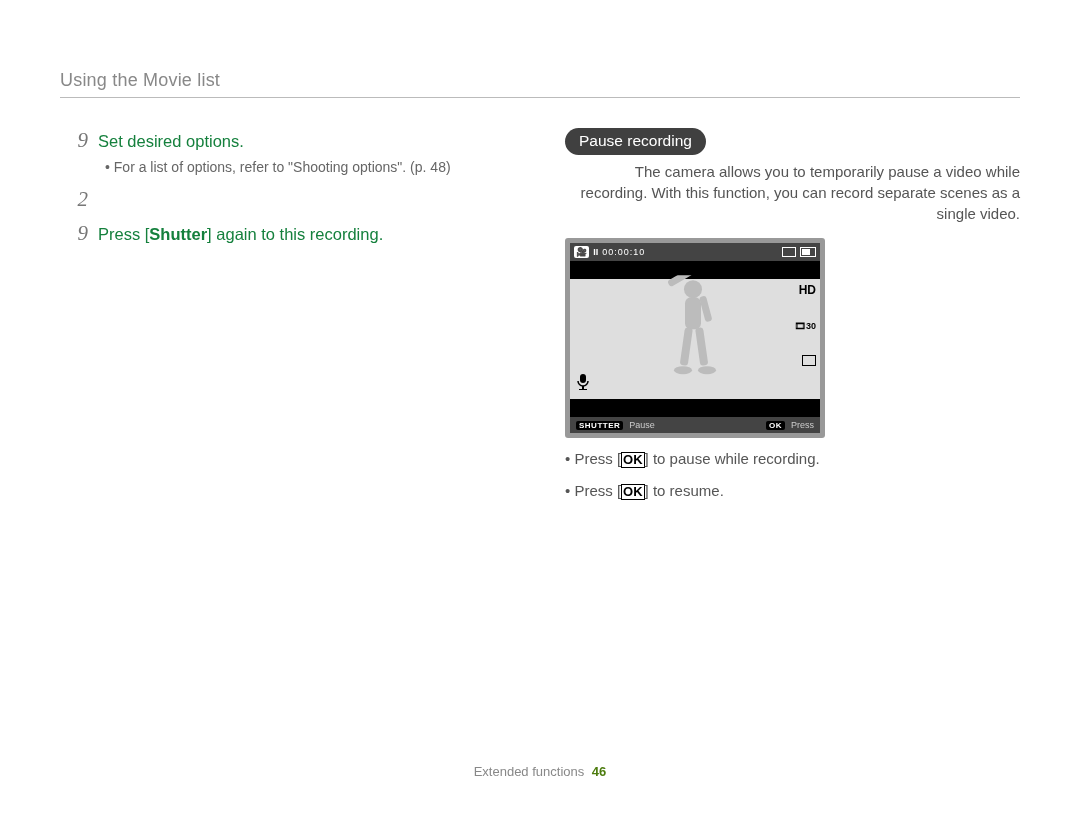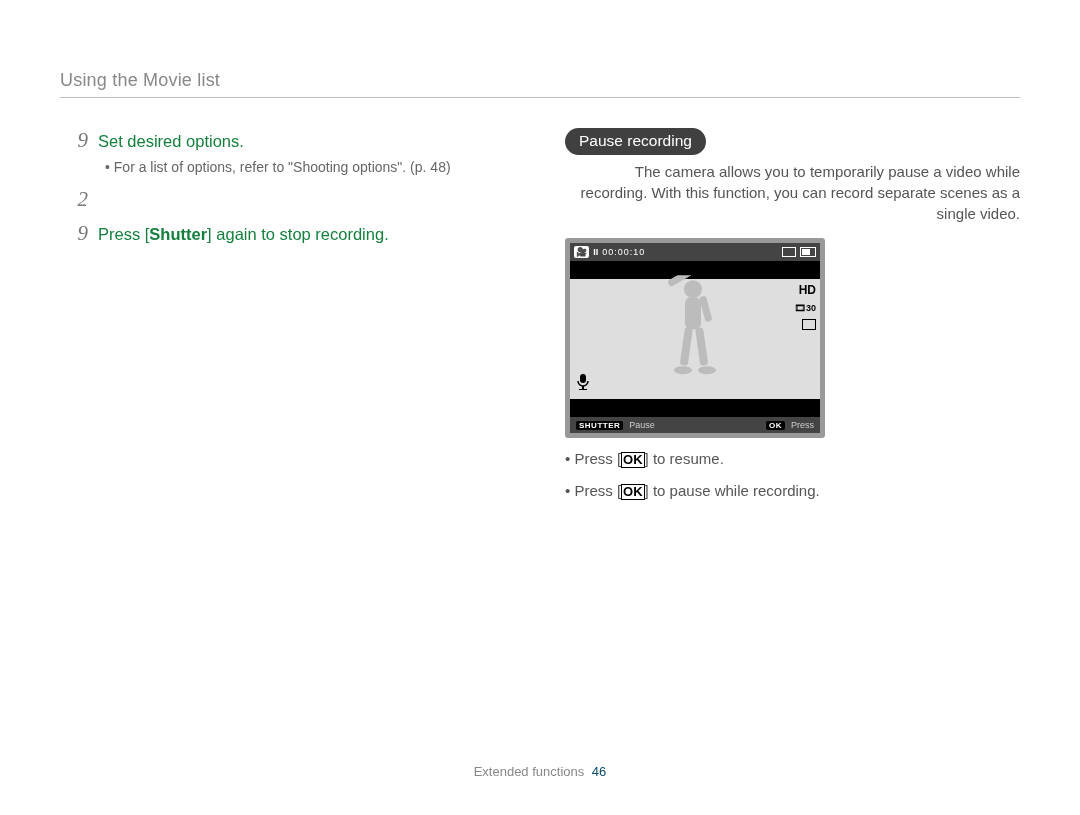--- a/index.html
+++ b/index.html
@@ -110,21 +110,21 @@
     height: 120px;
     position: relative;
     display: flex;
   }
   .lcd-side {
     position: absolute;
     right: 4px;
     top: 4px;
     display: flex;
     flex-direction: column;
-    gap: 6px;
+    gap: 24px;
     align-items: flex-end;
     font-size: 9px;
     font-weight: bold;
     color:#000;
   }
   .lcd-side .hd { font-size: 12px; }
   .mic-icon {
     position: absolute;
     left: 6px;
     bottom: 6px;
@@ -173,22 +173,22 @@
   }
   .footer {
     position: absolute;
     bottom: 36px;
     width: 100%;
     text-align: center;
     font-size: 13px;
     color: #888;
   }
   .footer .pg {
-    color: #0c4a6e;
-    font-weight: normal;
+    color: #4d7c0f;
+    font-weight: bold;
     margin-left: 4px;
     text-align: right;
   }
   .person-svg {
     position:absolute;
     left:50%;
     top:50%;
     transform: translate(-50%,-58%);
   }
 </style>
@@ -211,21 +211,21 @@
       </div>
       <div class="sub-bullet">For a list of options, refer to "Shooting options". (p. 48)</div>
 
       <div class="step">
         <div class="step-num">2</div>
       </div>
 
       <div class="step">
         <div class="step-num">9</div>
         <div class="step-text">
-          <span>Press [</span><b>Shutter</b><span>] again to stop recording.</span>
+          <span>Press [</span><b>Shutter</b><span>] again to this recording.</span>
         </div>
       </div>
     </div>
 
     <div class="col">
       <div class="pill">Pause recording</div>
       <div class="desc">The camera allows you to temporarily pause a video while recording. With this function, you can record separate scenes as a single video.</div>
 
       <div class="lcd-frame">
         <div class="lcd-top">
@@ -272,24 +272,24 @@
         <div class="lcd-bottom">
           <span class="keycap">SHUTTER</span>
           <span>Pause</span>
           <span class="spacer"></span>
           <span class="keycap">OK</span>
           <span>Press</span>
         </div>
       </div>
 
       <div class="ok-line">
+        <span class="bullet"></span><span>Press [</span><span class="okbox">OK</span><span>] to pause while recording.</span>
+      </div>
+      <div class="ok-line">
         <span class="bullet"></span><span>Press [</span><span class="okbox">OK</span><span>] to resume.</span>
-      </div>
-      <div class="ok-line">
-        <span class="bullet"></span><span>Press [</span><span class="okbox">OK</span><span>] to pause while recording.</span>
       </div>
     </div>
   </div>
 </div>
 
 <div class="footer">
   <span>Extended functions</span>
   <span class="pg">46</span>
 </div>
 

